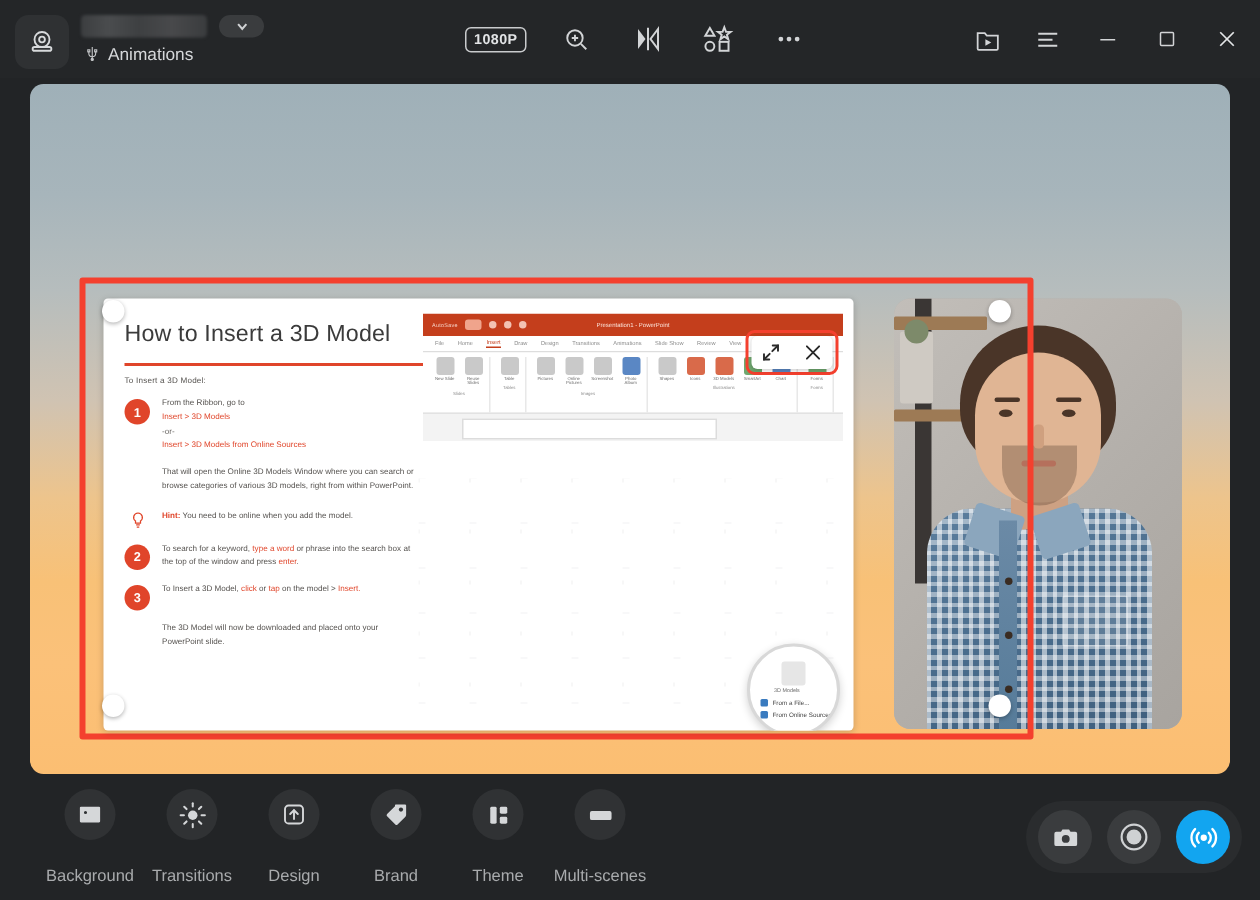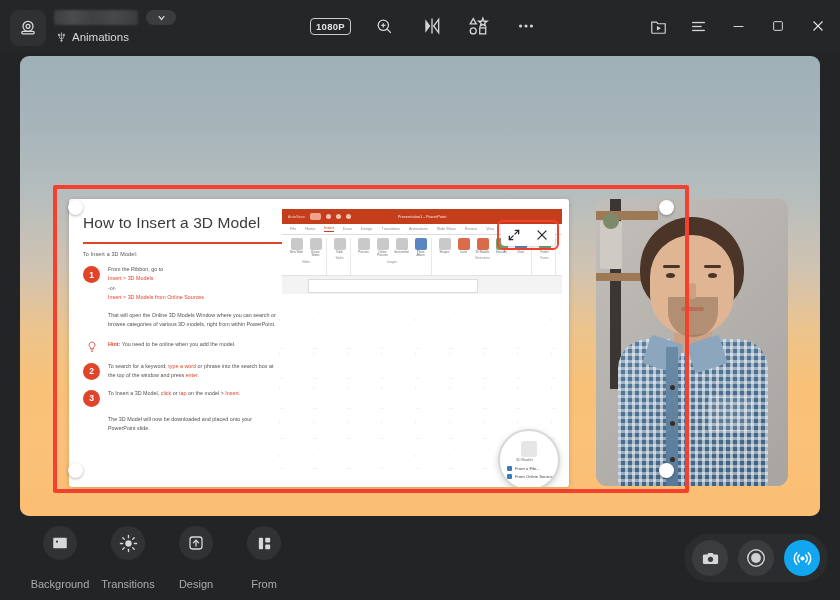--- a/index.html
+++ b/index.html
@@ -639,32 +639,49 @@
         <div class="tool-ic">
           <svg width="18" height="18" viewBox="0 0 24 24" fill="none" stroke="#d5d7d9" stroke-width="1.7">
             <rect x="4" y="4" width="16" height="16" rx="3.2"></rect>
             <line x1="12" y1="16" x2="12" y2="8.4" stroke-linecap="round"></line>
             <polyline points="8.6,11.6 12,8.2 15.4,11.6" stroke-linecap="round"></polyline>
           </svg>
         </div>
         <div class="tool-lb">Design</div>
       </div>
 
+      <div class="tool">
+        <div class="tool-ic">
+          <svg width="18" height="18" viewBox="0 0 24 24" fill="#d5d7d9">
+            <path d="M11.5 3H20a1 1 0 0 1 1 1v8.5a2 2 0 0 1-.6 1.4l-7 7a1.4 1.4 0 0 1-2 0l-7.3-7.3a1.4 1.4 0 0 1 0-2l7-7A2 2 0 0 1 11.5 3z"></path>
+            <circle cx="16.4" cy="7.6" r="1.9" fill="#303234"></circle>
+          </svg>
+        </div>
+        <div class="tool-lb">Brand</div>
+      </div>
 
       <div class="tool">
         <div class="tool-ic">
           <svg width="17" height="17" viewBox="0 0 24 24" fill="#d5d7d9">
             <rect x="4" y="4" width="6" height="16" rx="1.4"></rect>
             <rect x="13" y="4" width="7" height="6.6" rx="1.4"></rect>
             <rect x="13" y="13.4" width="7" height="6.6" rx="1.4"></rect>
           </svg>
         </div>
-        <div class="tool-lb">From</div>
-      </div>
-
+        <div class="tool-lb">Theme</div>
+      </div>
+
+      <div class="tool">
+        <div class="tool-ic">
+          <svg width="19" height="19" viewBox="0 0 24 24" fill="#d5d7d9">
+            <path d="M4.5 8.5h15a1.6 1.6 0 0 1 1.6 1.6v4.4a1.6 1.6 0 0 1-1.6 1.6h-15A1.6 1.6 0 0 1 2.9 14.5v-4.4A1.6 1.6 0 0 1 4.5 8.5z"></path>
+          </svg>
+        </div>
+        <div class="tool-lb">Multi-scenes</div>
+      </div>
 
     </div>
 
     <div class="capture">
       <div class="cap-btn dark">
         <svg width="19" height="19" viewBox="0 0 24 24" fill="#d5d7d9">
           <path d="M9.2 5h5.6l1.2 2H20a1.6 1.6 0 0 1 1.6 1.6v8.8A1.6 1.6 0 0 1 20 19H4a1.6 1.6 0 0 1-1.6-1.6V8.6A1.6 1.6 0 0 1 4 7h4z"></path>
           <circle cx="12" cy="13" r="3.3" fill="#3a3c3e"></circle>
         </svg>
       </div>

